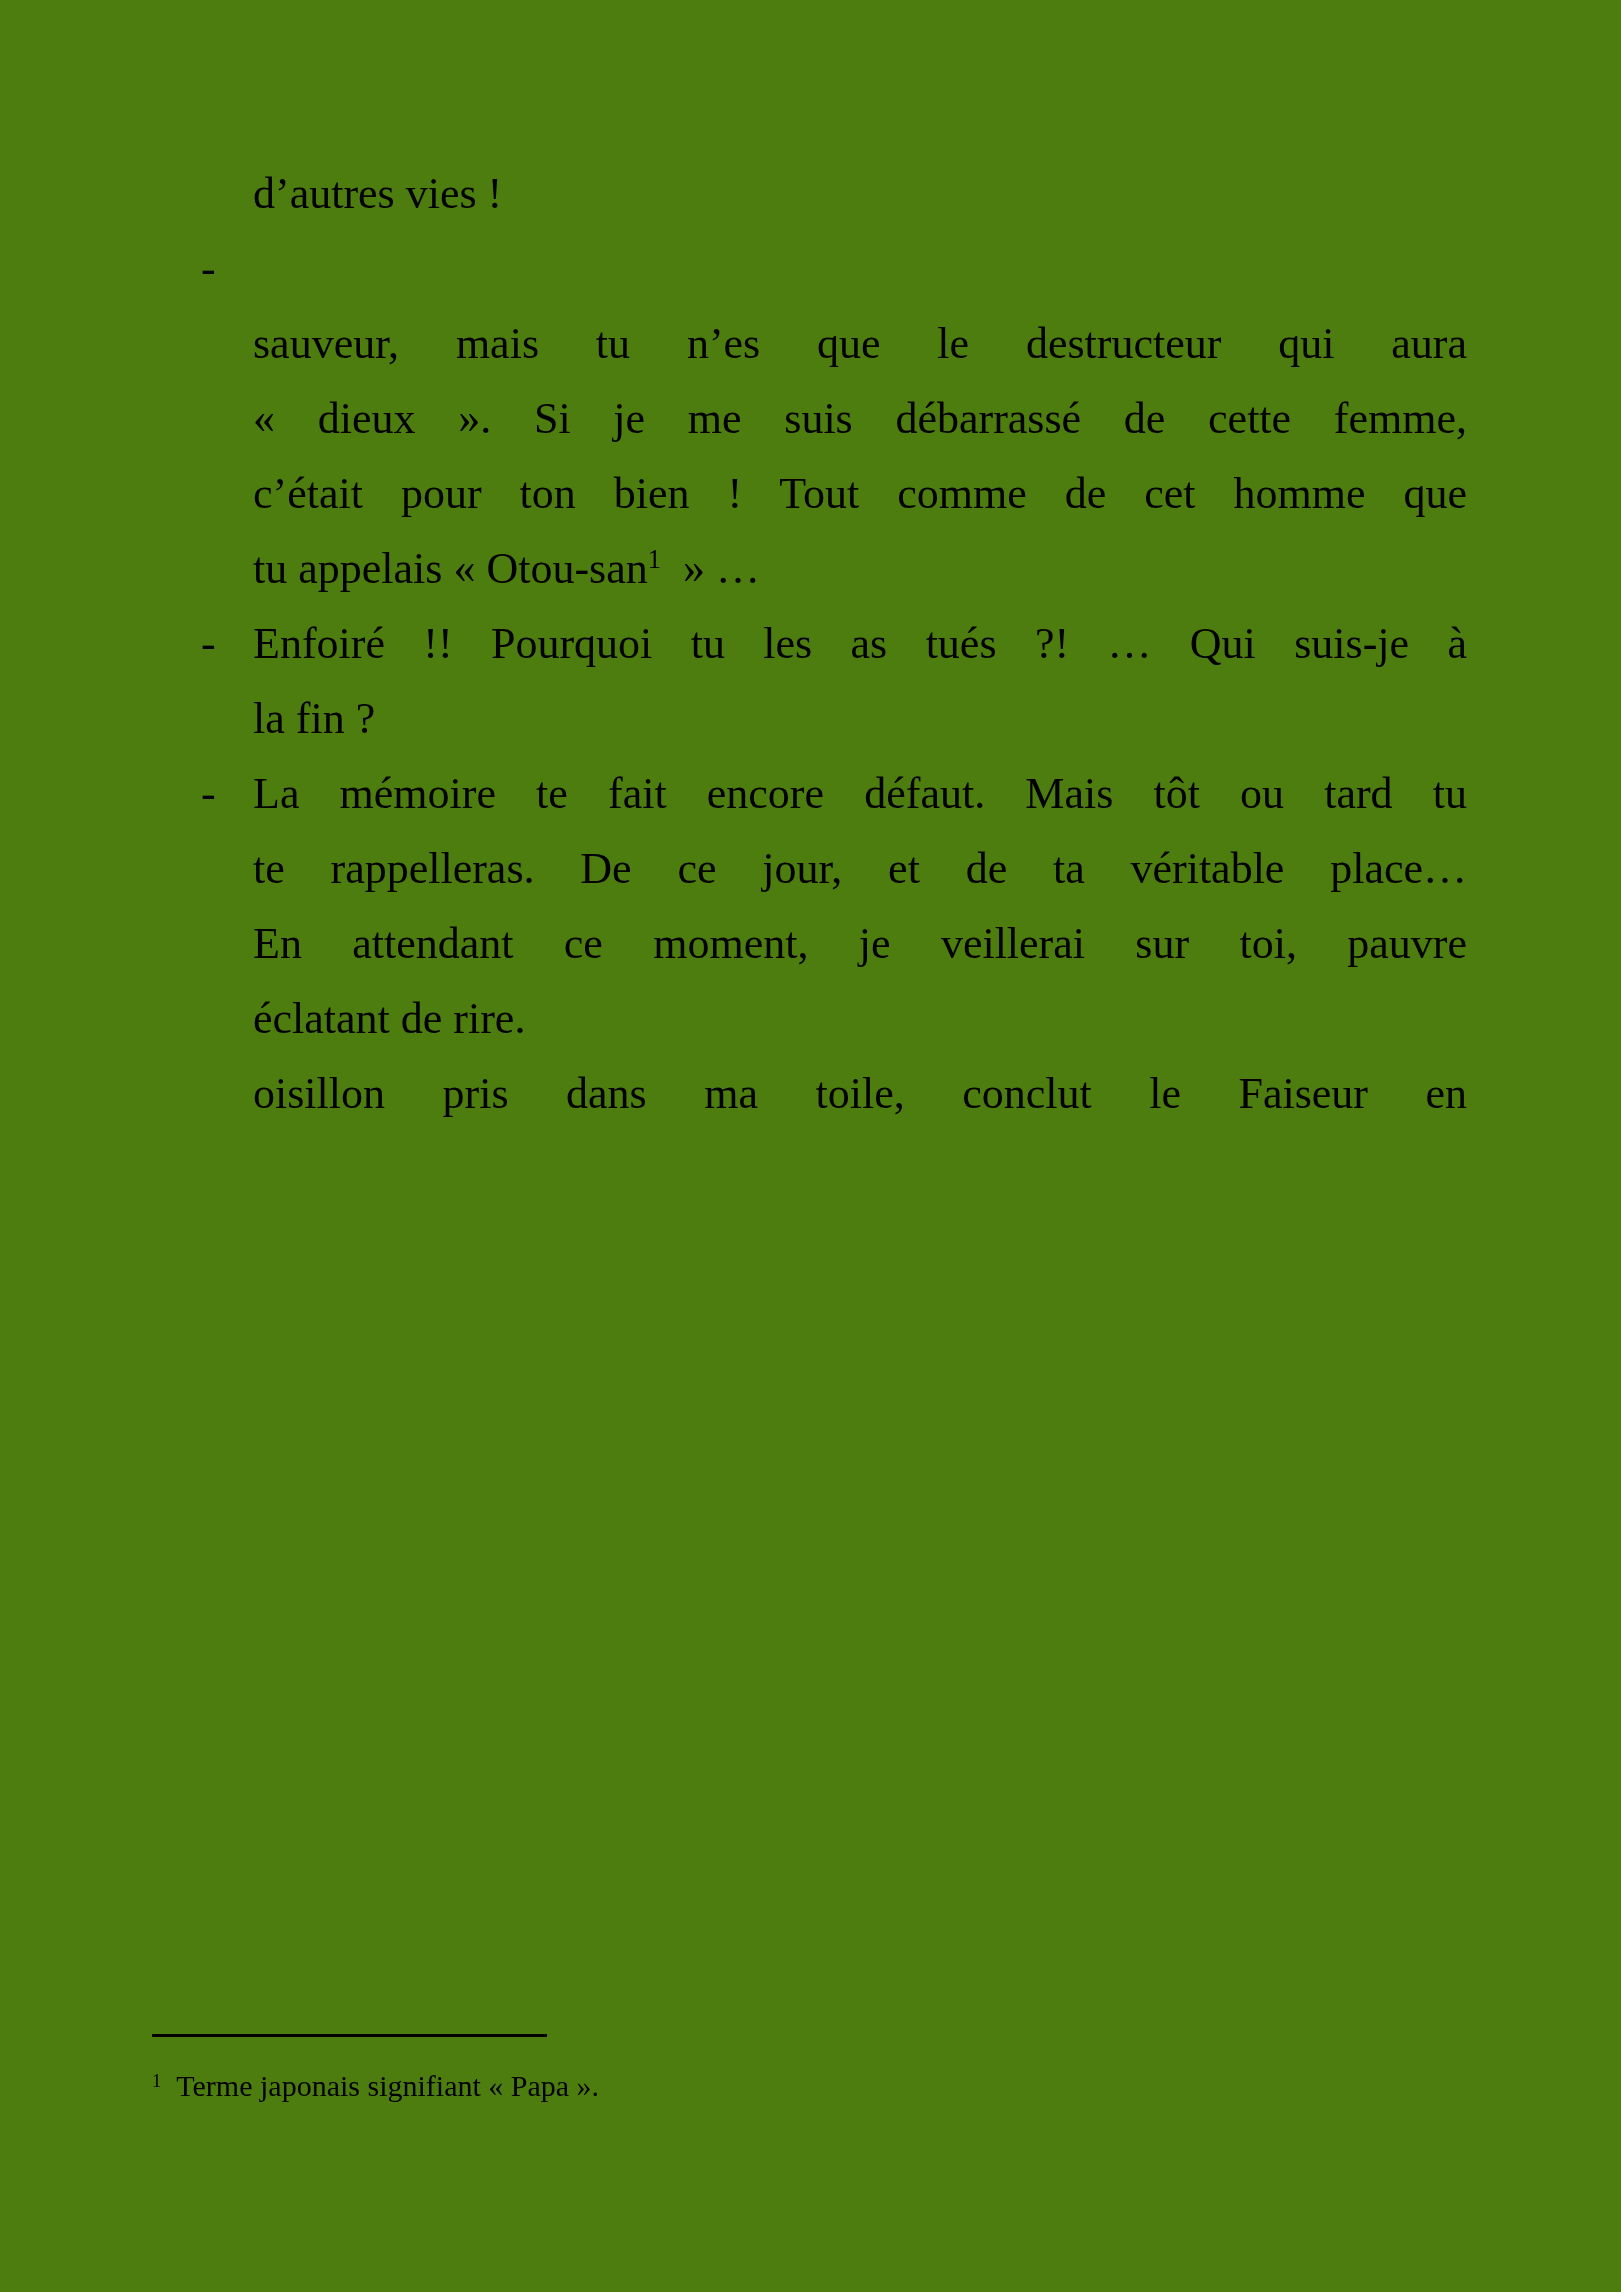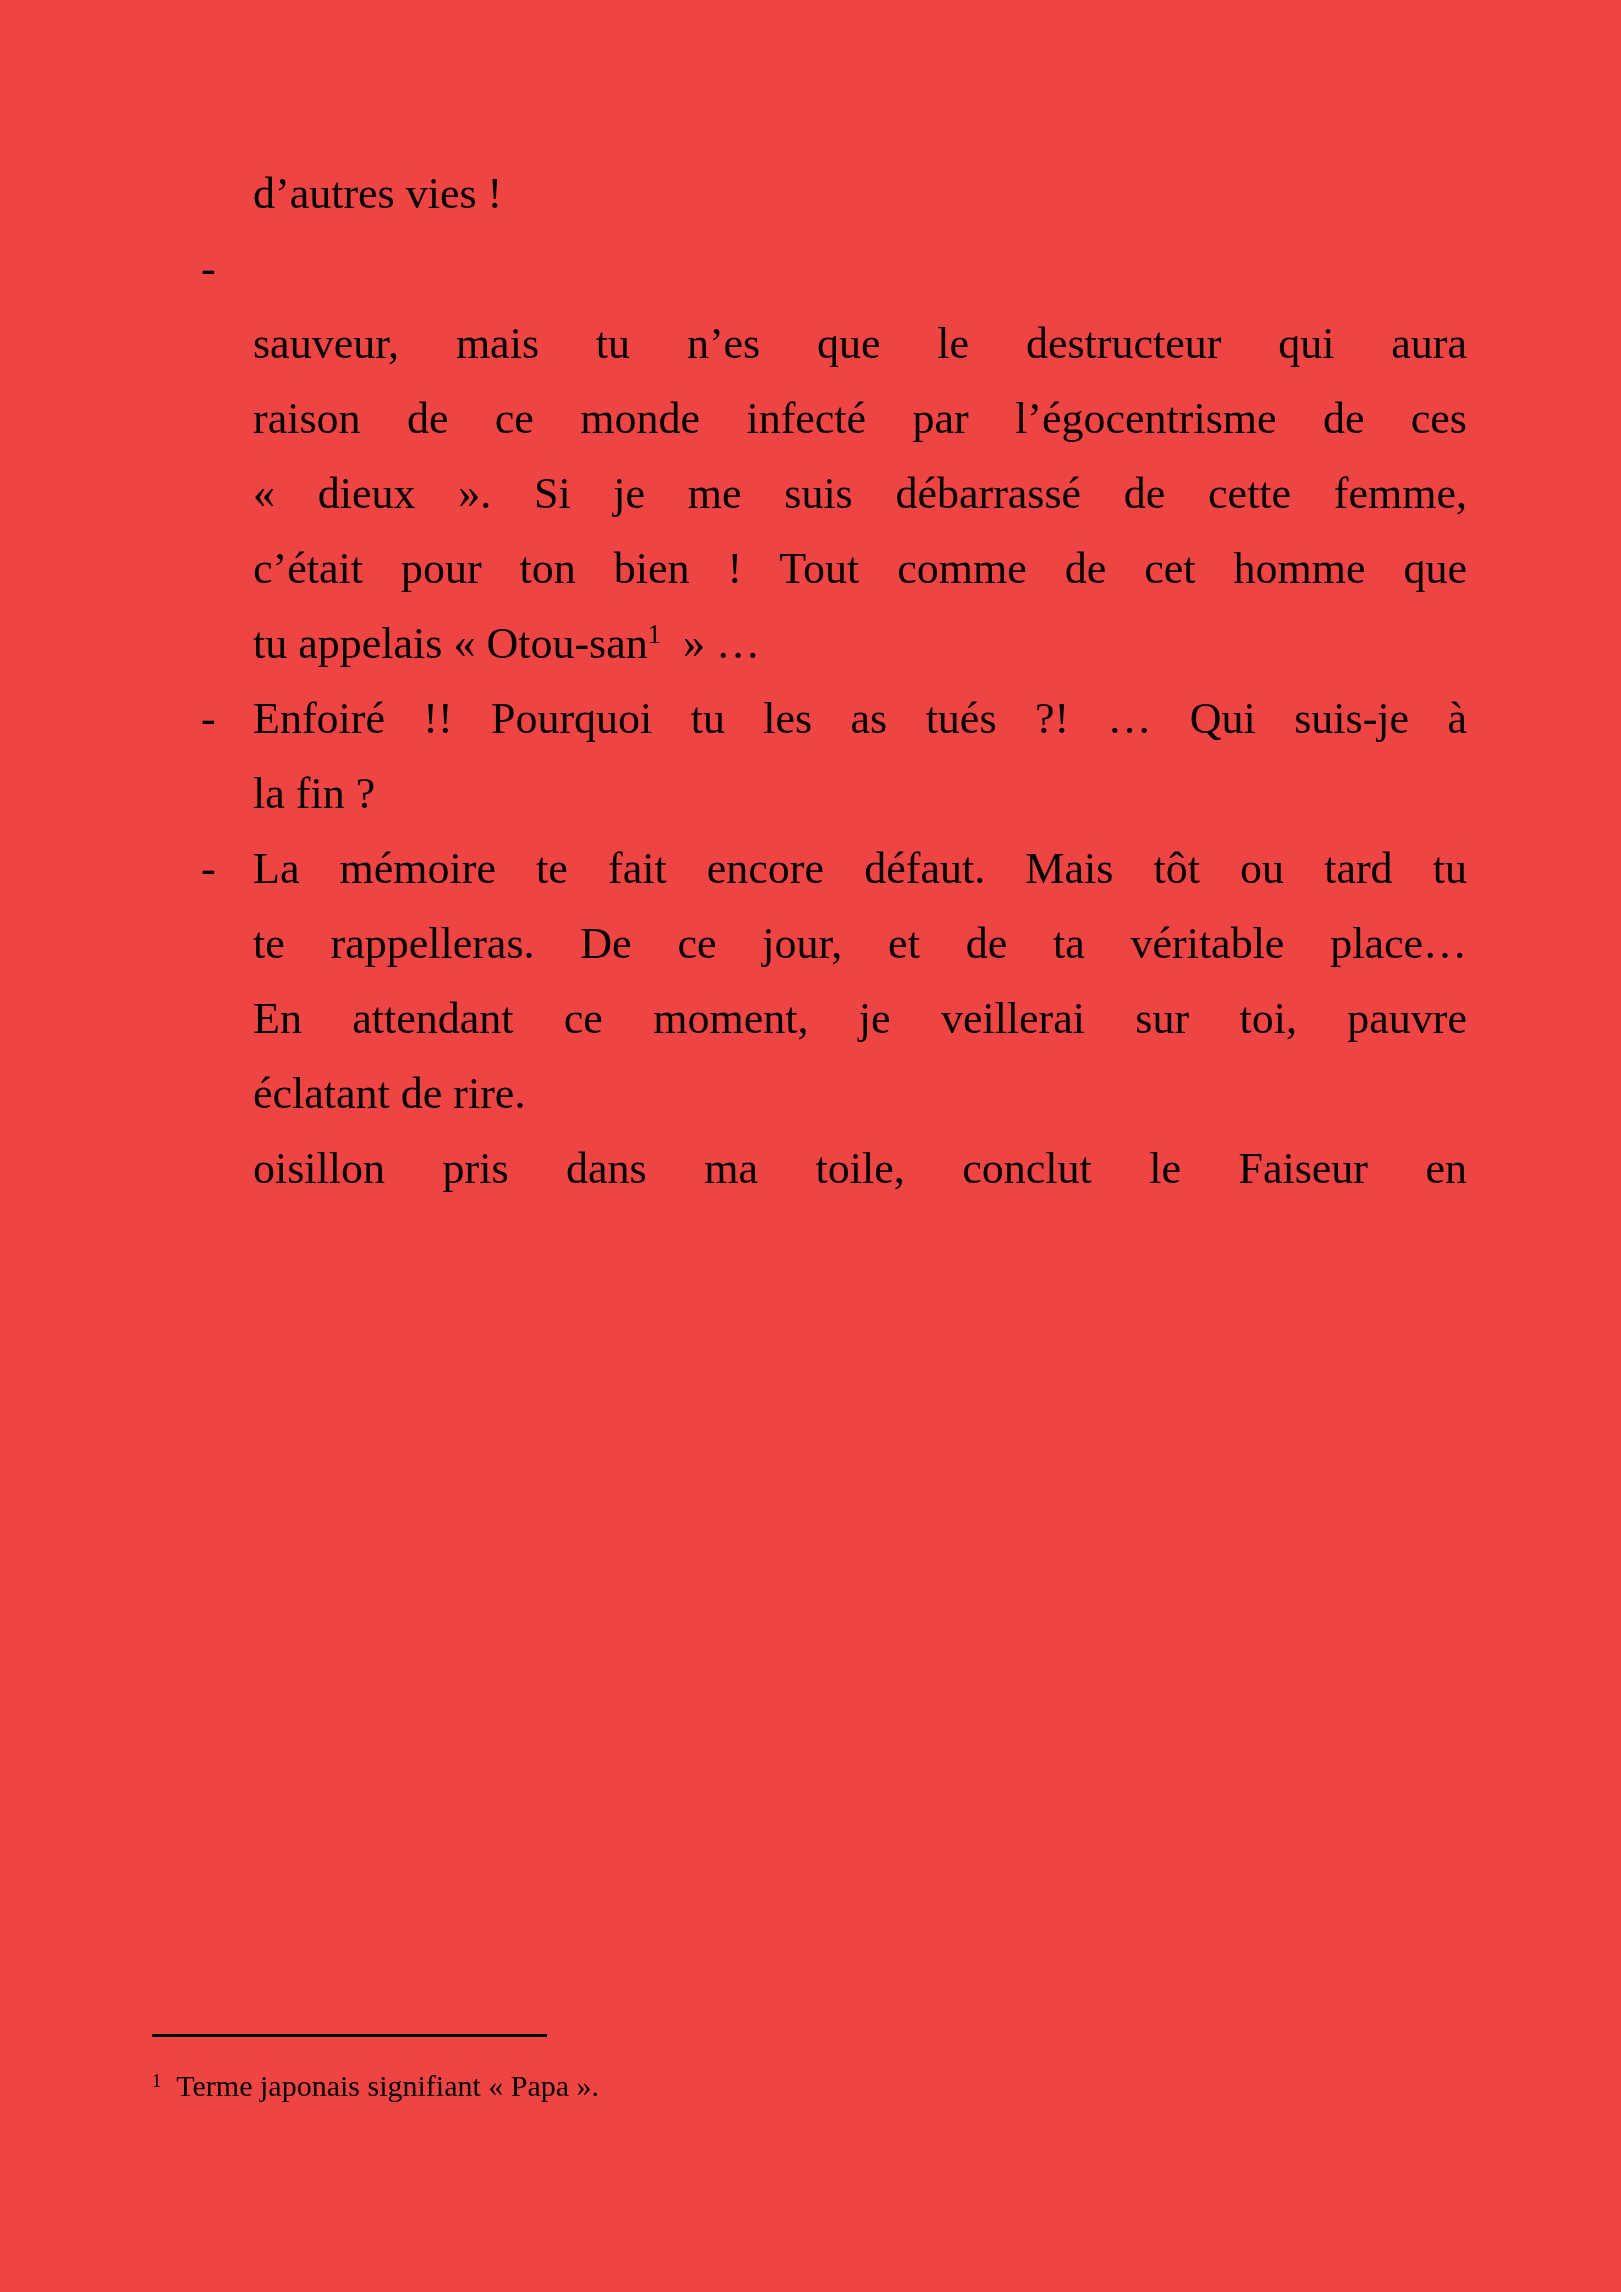--- a/index.html
+++ b/index.html
@@ -10,21 +10,21 @@
     width: 1621px;
     height: 2293px;
     position: relative;
     font-family: "Liberation Serif", "DejaVu Serif", serif;
   }
   .page {
     position: absolute;
     left: 0; top: 0;
     width: 1621px;
     height: 2293px;
-    background: #ef4444;
+    background: #4d7c0f;
     color: #000000;
     overflow: hidden;
   }
   .text-block {
     position: absolute;
     left: 253px;
     top: 156px;
     width: 1214px;
   }
   .line {
@@ -86,21 +86,20 @@
 
     <div class="para">
       <div class="line">d’autres vies&nbsp;!</div>
     </div>
 
     <div class="para">
       <div class="line j">
         <span class="dash">-</span>
       </div>
       <div class="line j">sauveur, mais tu n’es que le destructeur qui aura</div>
-      <div class="line j">raison de ce monde infecté par l’égocentrisme de ces</div>
       <div class="line j">«&nbsp;dieux&nbsp;». Si je me suis débarrassé de cette femme,</div>
       <div class="line j">c’était pour ton bien&nbsp;! Tout comme de cet homme que</div>
       <div class="line">
         <span>tu appelais «&nbsp;Otou-san</span><sup class="fn-ref">1</sup><span>&nbsp;&nbsp;»&nbsp;…</span>
       </div>
     </div>
 
     <div class="para">
       <div class="line j">
         <span class="dash">-</span><span>Enfoiré&nbsp;!! Pourquoi tu les as tués&nbsp;?! … Qui suis-je à</span>

